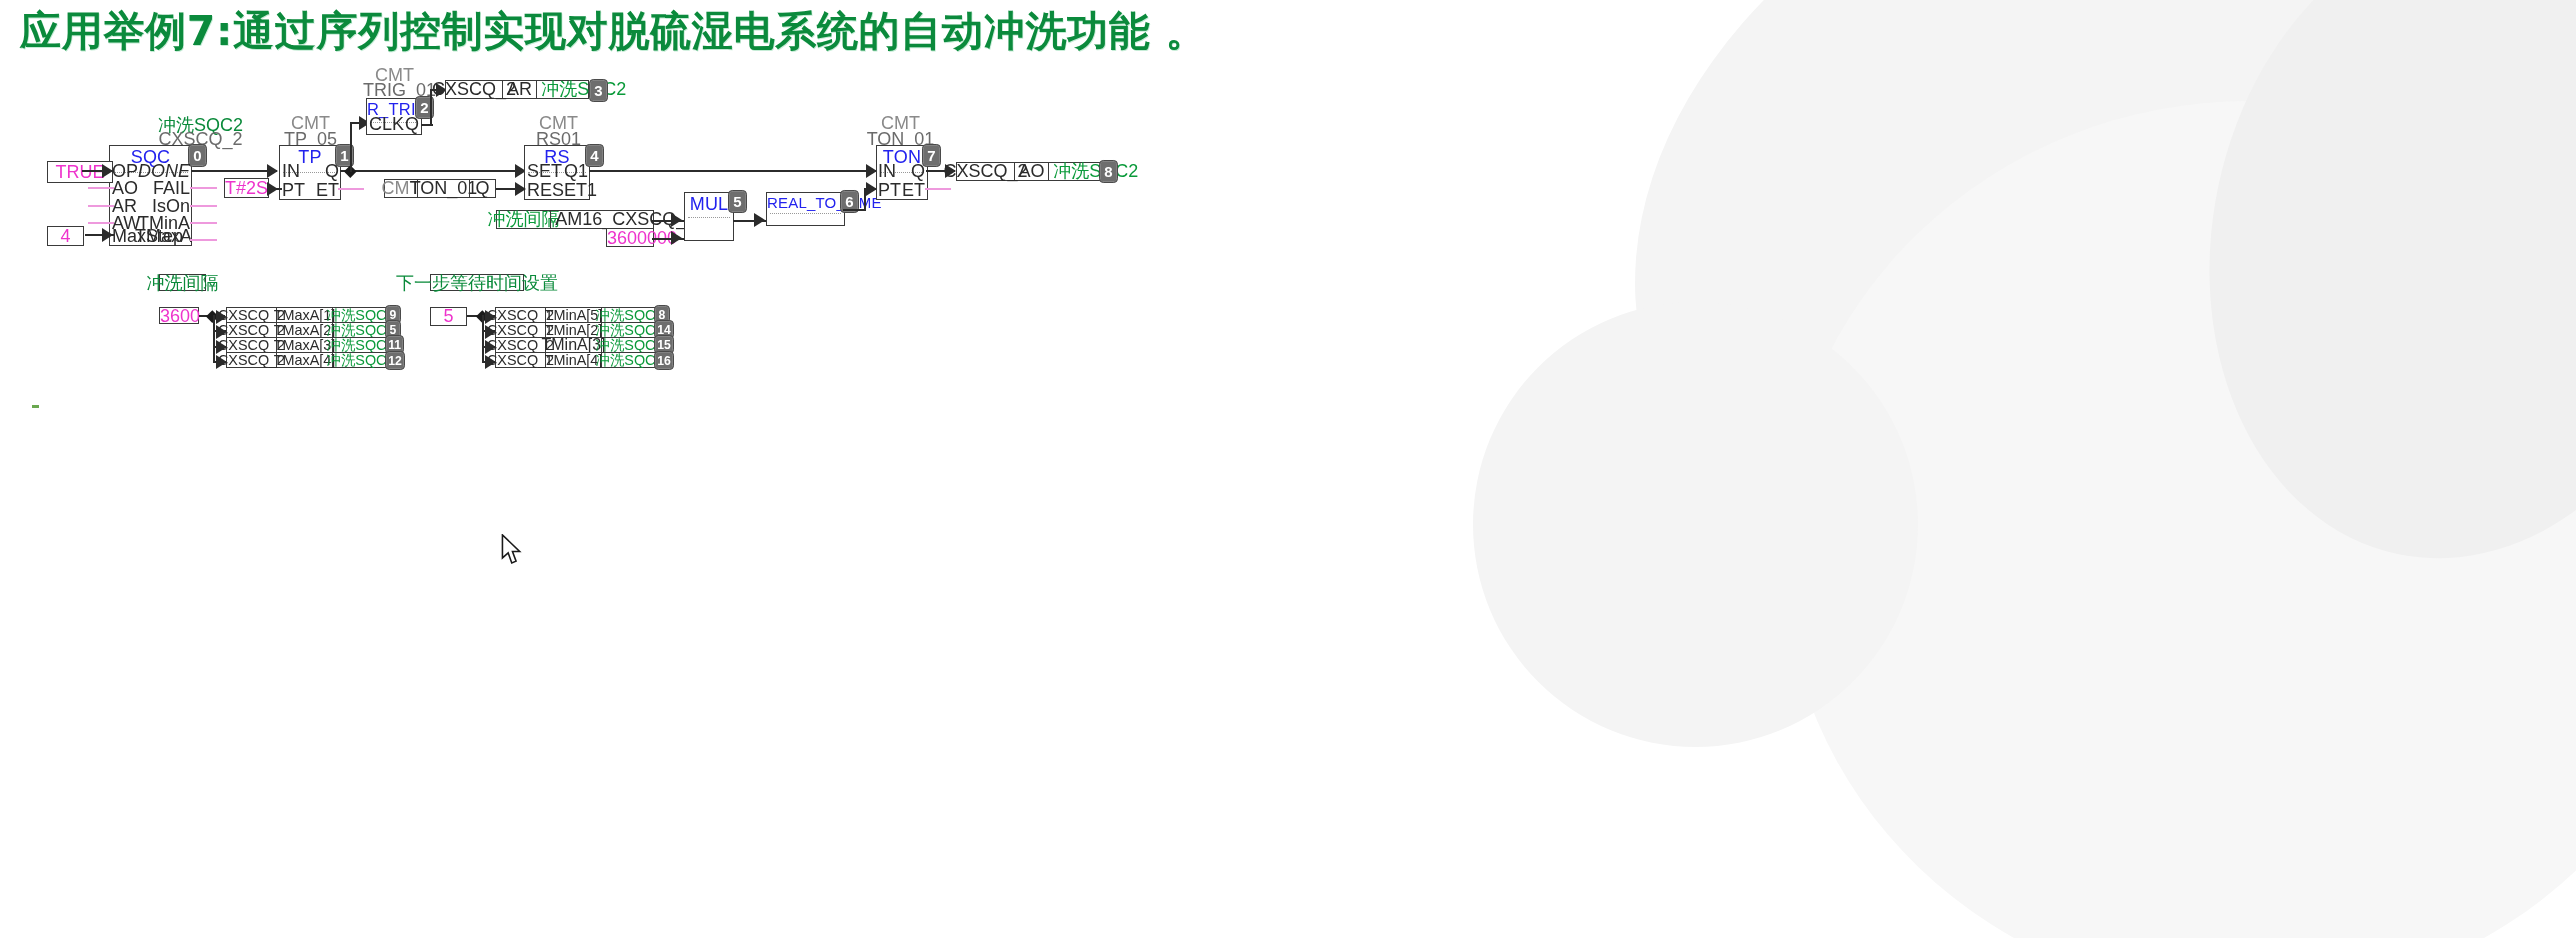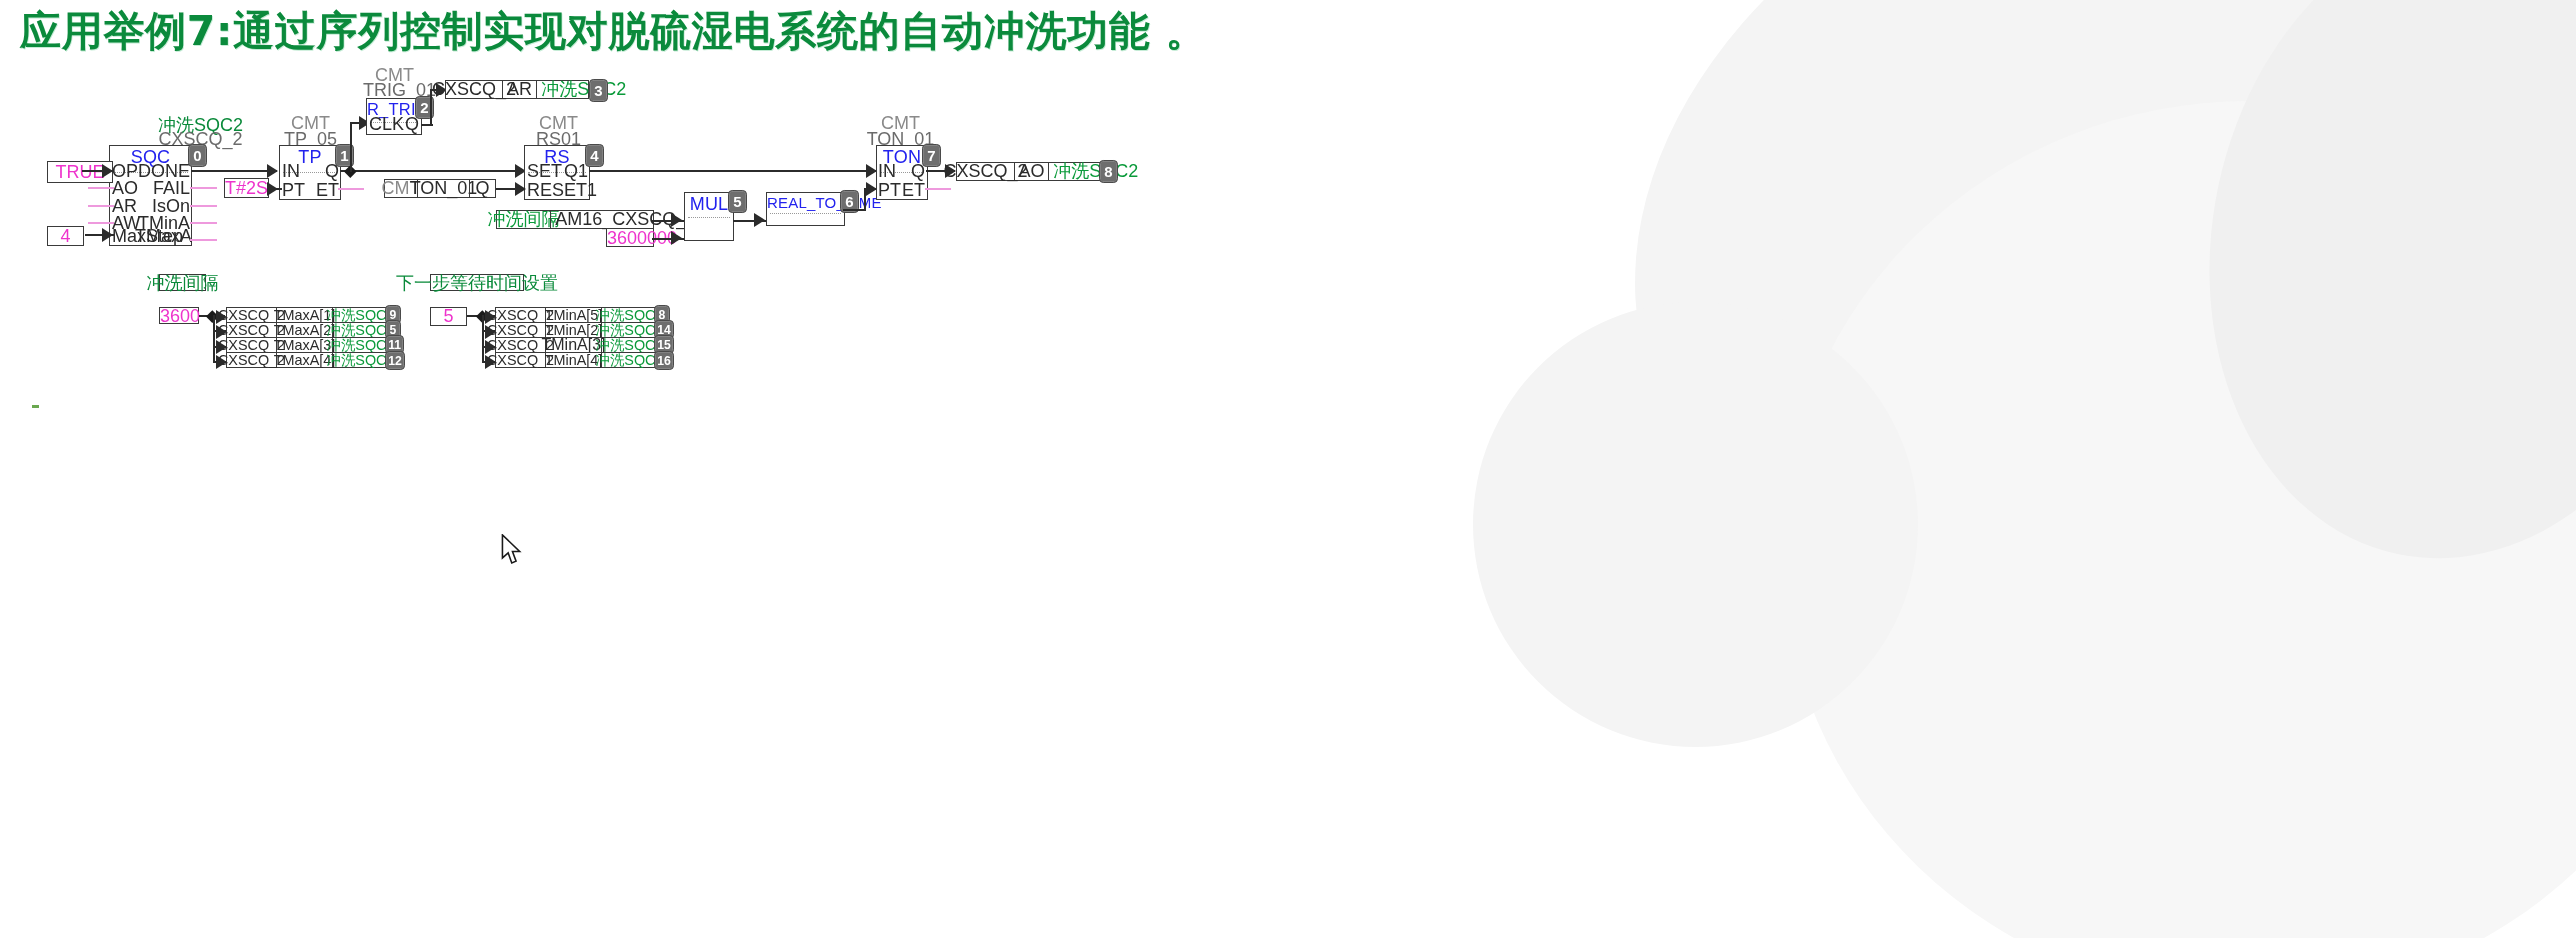--- a/index.html
+++ b/index.html
@@ -109,21 +109,21 @@
   <div class="dash"></div>
 </div>
 <div class="badge" style="left:188px;top:144px;">0</div>
 
 <div class="pin" style="left:112px;top:161px;">OP</div>
 <div class="pin" style="left:112px;top:178px;">AO</div>
 <div class="pin" style="left:112px;top:196px;">AR</div>
 <div class="pin" style="left:112px;top:213px;">AW</div>
 <div class="pin" style="left:112px;top:226px;">MaxStep</div>
 
-<div class="pin r" style="left:135px;top:161px;width:55px;">DONE</div>
+<div class="pin r" style="left:135px;top:161px;width:55px;font-style:italic;">DONE</div>
 <div class="pin r" style="left:135px;top:178px;width:55px;">FAIL</div>
 <div class="pin r" style="left:135px;top:196px;width:55px;">IsOn</div>
 <div class="pin r" style="left:135px;top:213px;width:55px;">TMinA</div>
 <div class="pin r" style="left:135px;top:226px;width:55px;">TMaxA</div>
 
 <div class="valbox" style="left:47px;top:161px;width:66px;height:21.6px;line-height:20px;">TRUE</div>
 <div class="wh" style="left:82px;top:170px;width:32px;"></div>
 <div class="arrow" style="left:102px;top:164px;"></div>
 
 <div class="valbox" style="left:47px;top:226px;width:37px;height:20px;line-height:18.7px;">4</div>

